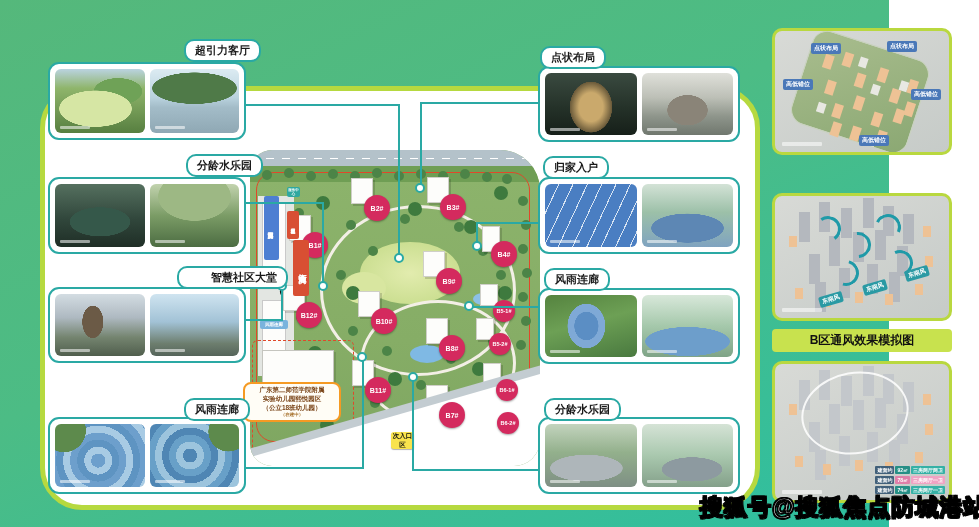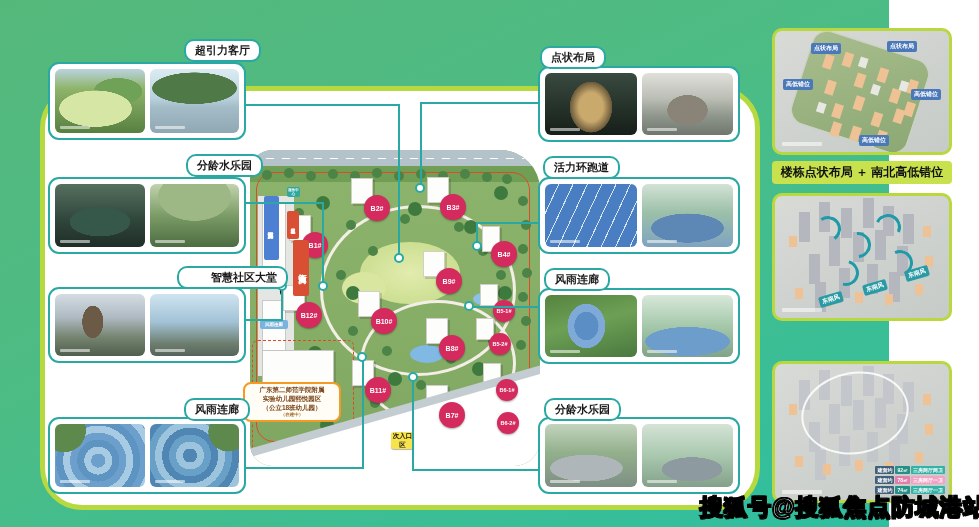--- a/index.html
+++ b/index.html
@@ -252,21 +252,21 @@
     <div class="ph ph4a"></div>
     <div class="ph ph4b"></div>
   </div>
 
   <div class="pill" style="left:540px;top:46px;">点状布局</div>
   <div class="pbox" style="left:538px;top:66px;width:202px;height:76px;">
     <div class="ph ph5a"></div>
     <div class="ph ph5b"></div>
   </div>
 
-  <div class="pill" style="left:543px;top:156px;">活力环跑道</div>
+  <div class="pill" style="left:543px;top:156px;">归家入户</div>
   <div class="pbox" style="left:538px;top:177px;width:202px;height:77px;">
     <div class="ph ph6a"></div>
     <div class="ph ph6b"></div>
   </div>
 
   <div class="pill" style="left:544px;top:268px;">风雨连廊</div>
   <div class="pbox" style="left:538px;top:288px;width:202px;height:76px;">
     <div class="ph ph7a"></div>
     <div class="ph ph7b"></div>
   </div>
@@ -281,34 +281,34 @@
     <div class="iso1">
       <div class="stamp st-tan"></div>
       <div class="stamp st-wht"></div>
     </div>
     <div class="btag" style="left:36px;top:12px;">点状布局</div>
     <div class="btag" style="left:112px;top:10px;">点状布局</div>
     <div class="btag" style="left:8px;top:48px;">高低错位</div>
     <div class="btag" style="left:136px;top:58px;">高低错位</div>
     <div class="btag" style="left:84px;top:104px;">高低错位</div>
   </div>
-  <div class="rbar" style="top:161px;">楼栋点状布局 ＋ 南北高低错位</div>
 
   <div class="rcard" style="top:193px;height:128px;">
     <div class="stamp st-twr"></div>
     <div class="stamp st-tan2"></div>
     <div class="arc" style="left:40px;top:20px;transform:rotate(10deg);"></div>
     <div class="arc" style="left:70px;top:36px;transform:rotate(40deg);"></div>
     <div class="arc" style="left:100px;top:18px;transform:rotate(-20deg);"></div>
     <div class="arc" style="left:58px;top:64px;transform:rotate(60deg);"></div>
     <div class="arc" style="left:112px;top:54px;transform:rotate(20deg);"></div>
     <div class="wtag" style="left:44px;top:98px;">东南风</div>
     <div class="wtag" style="left:88px;top:86px;">东南风</div>
     <div class="wtag" style="left:130px;top:72px;">东南风</div>
   </div>
+  <div class="rbar" style="top:329px;">B区通风效果模拟图</div>
 
   <div class="rcard" style="top:361px;height:142px;">
     <div class="stamp st-twr light"></div>
     <div class="stamp st-tan2"></div>
     <div class="ring"></div>
     <div class="legend">
       <div class="lrow t">
         <span class="lpre">建面约</span>
         <span class="larea">92㎡</span>
         <span class="ltype">三房两厅两卫</span>

